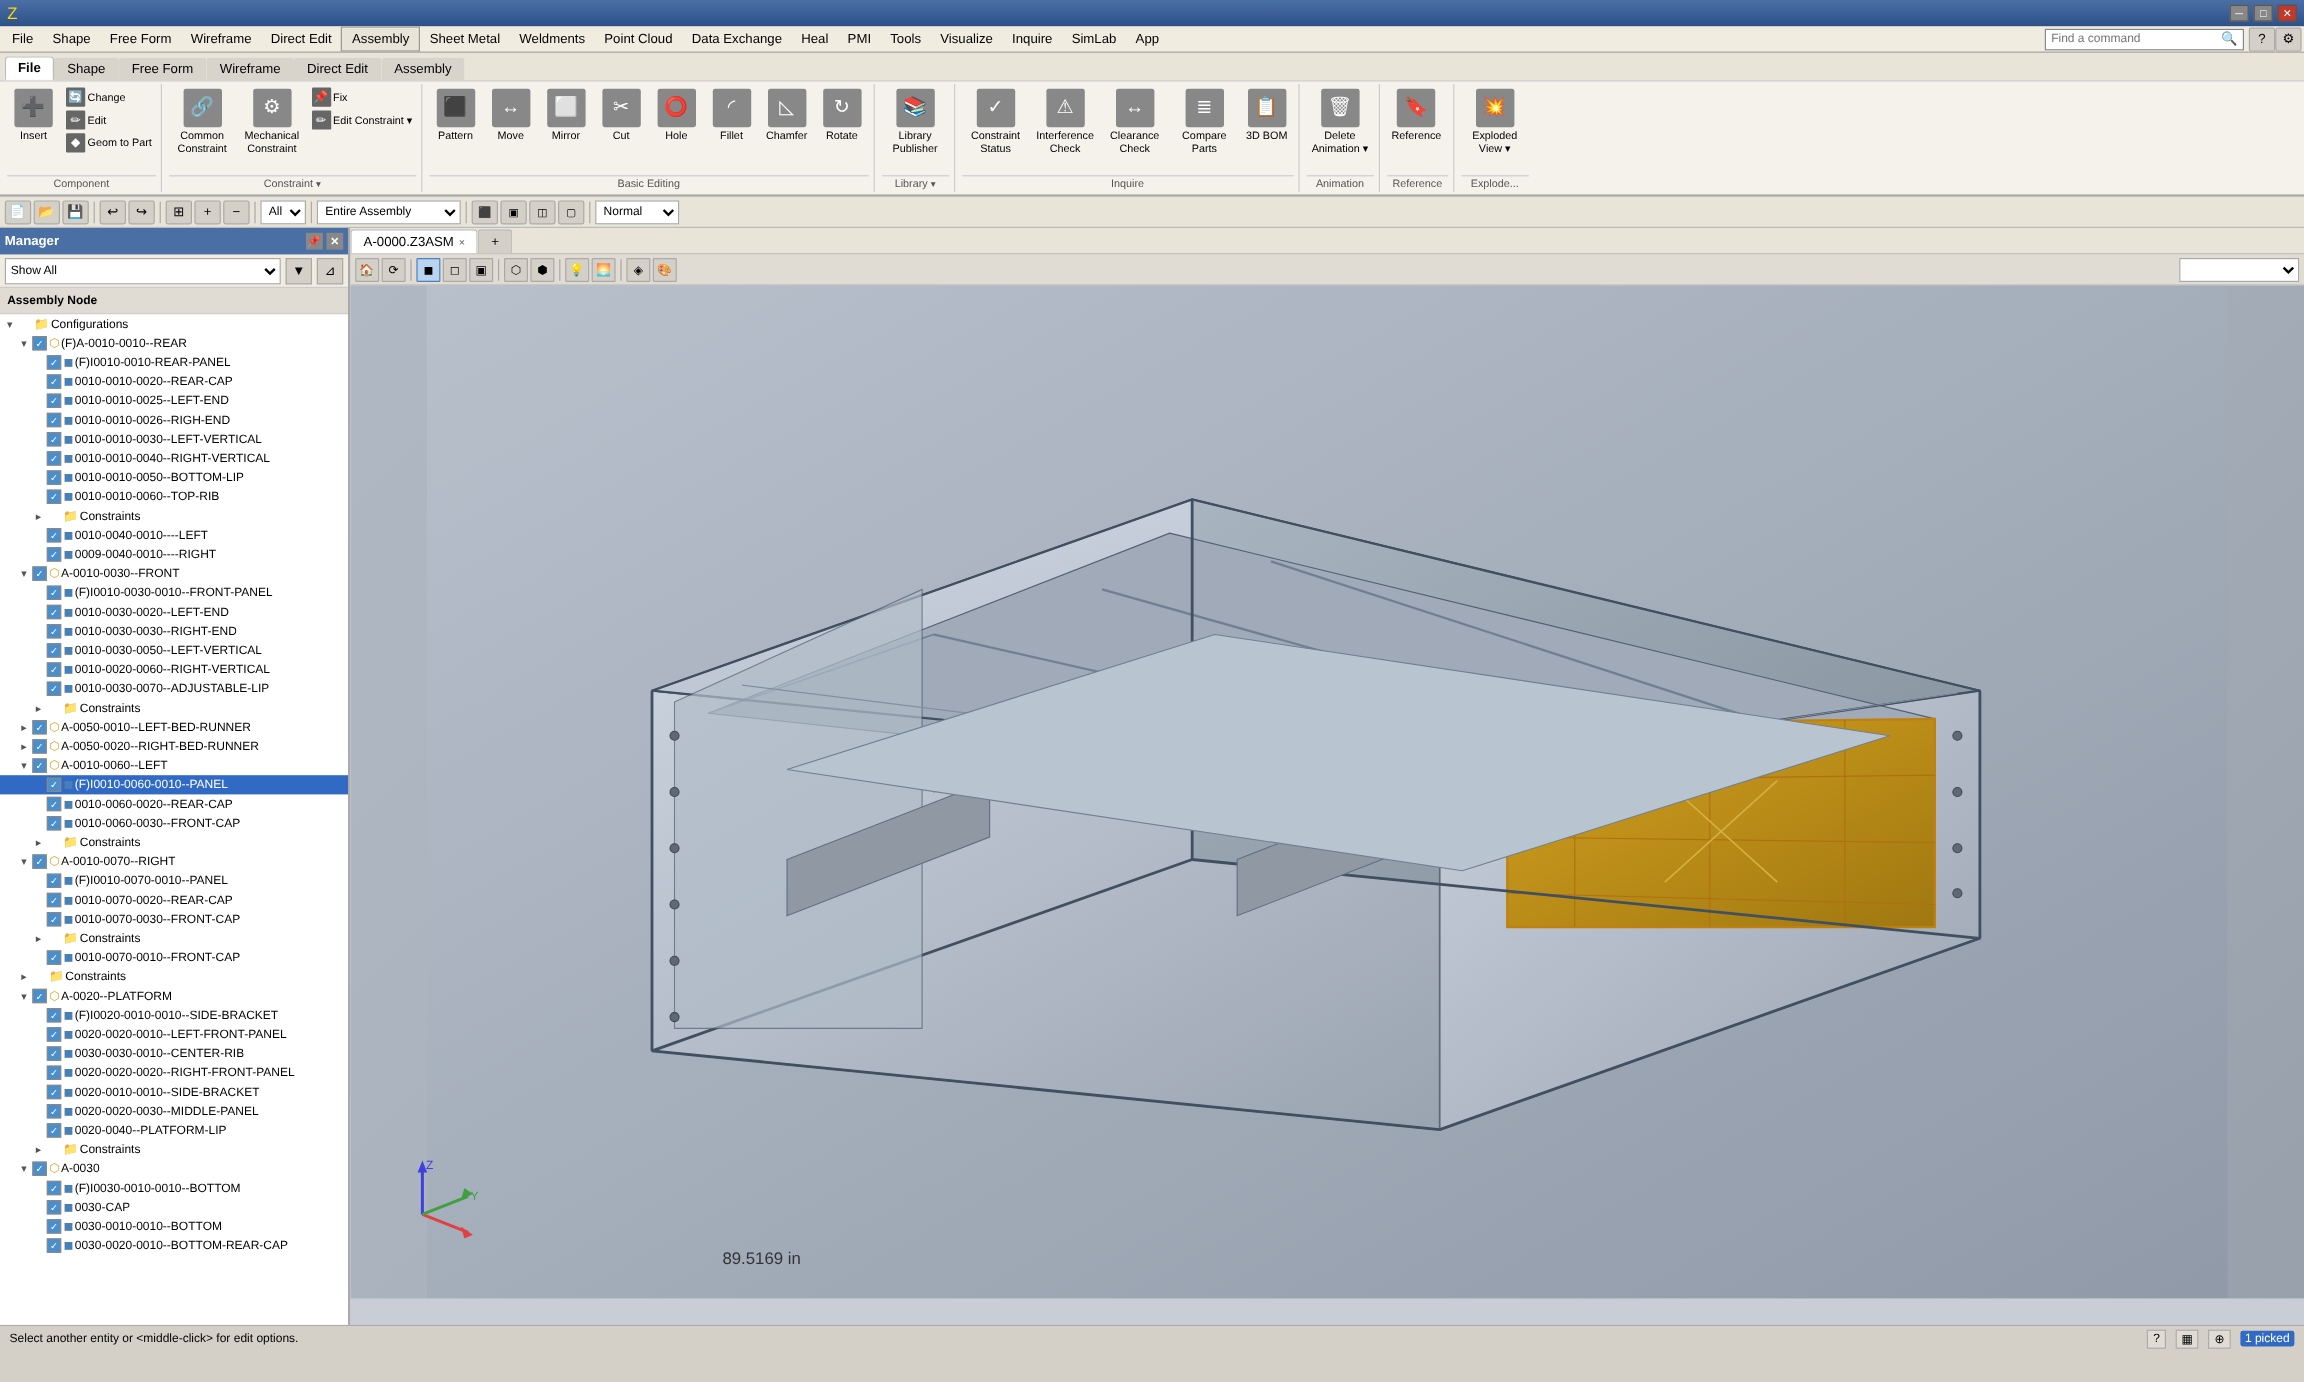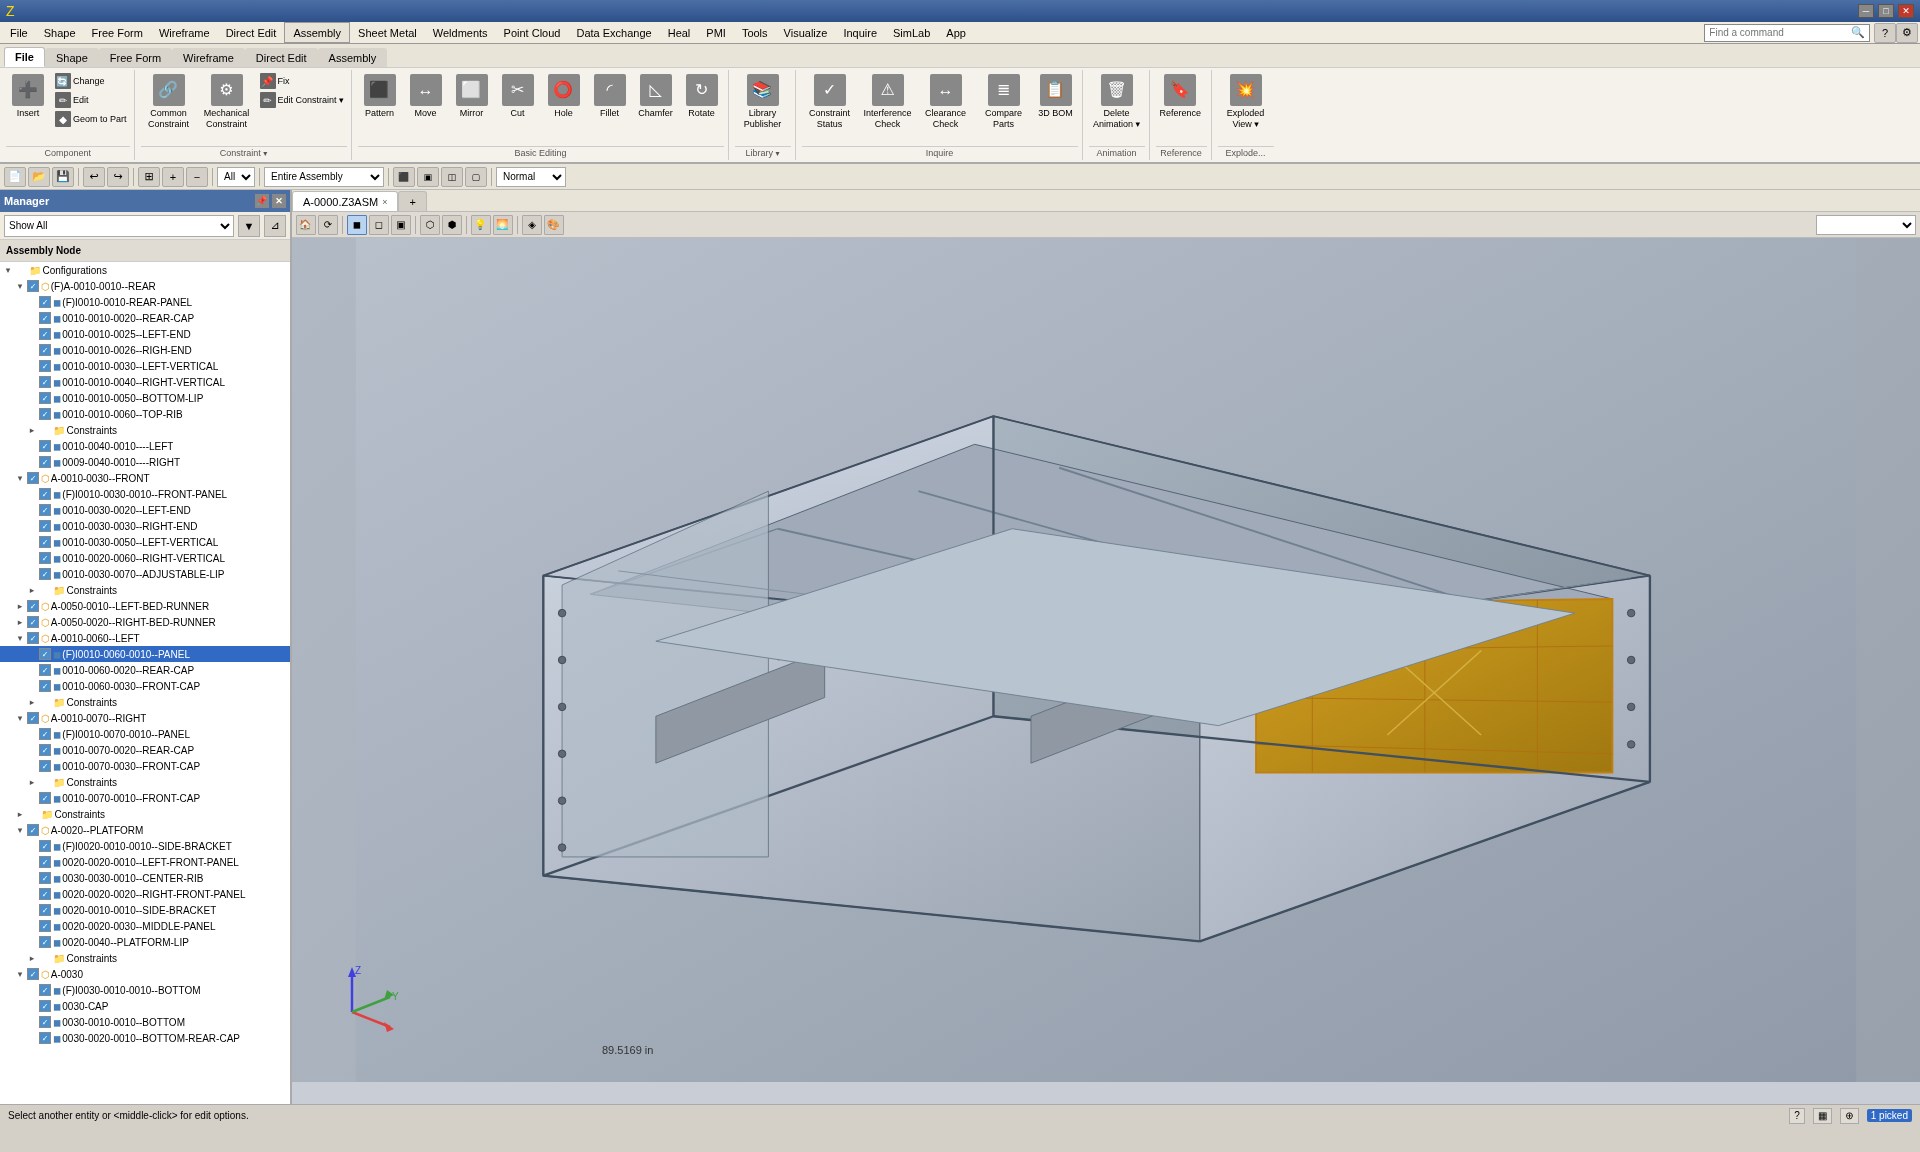--- a/index.html
+++ b/index.html
@@ -401,21 +401,21 @@
       left: 40px;
       width: 60px;
       height: 60px;
     }
 
     
     #coord-display {
       position: absolute;
       bottom: 26px;
       left: 310px;
-      font-size: 11px;
+      font-size: 14px;
       color: #333;
     }
 
     
     #search-bar {
       display: flex;
       align-items: center;
       background: #fff;
       border: 1px solid #888;
       height: 18px;

